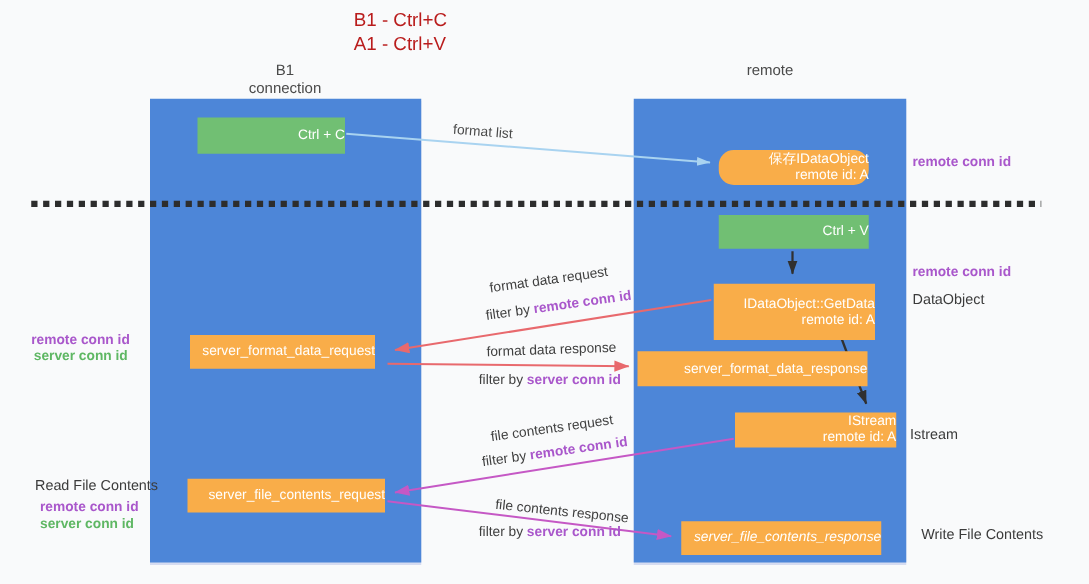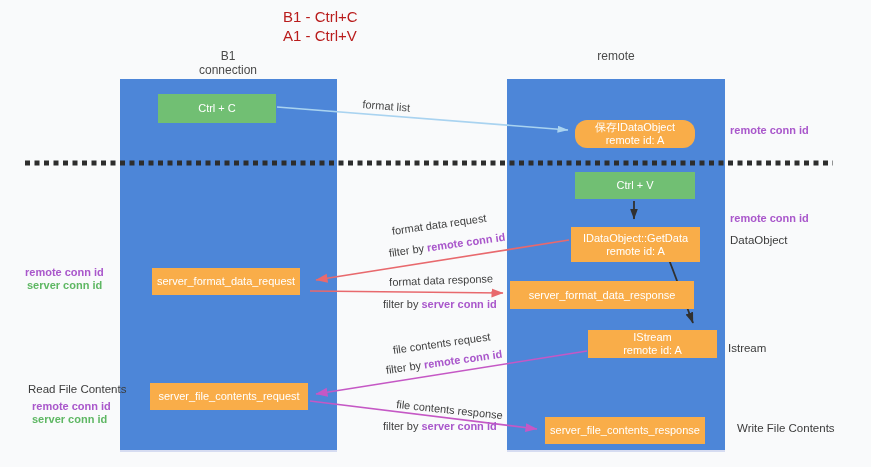--- a/index.html
+++ b/index.html
@@ -26,21 +26,21 @@
     position:absolute;left:283px;top:7px;width:300px;
     color:#b91c1c;font-size:15px;line-height:19px;
     z-index:4;
   }
   .lane-header{
     position:absolute;width:120px;text-align:center;
     color:#4a4a4a;font-size:12px;line-height:14px;z-index:4;
   }
   .box{
     position:absolute;z-index:3;
-    display:flex;flex-direction:column;align-items:center;justify-content:center;
+    display:flex;flex-direction:column;align-items:flex-end;justify-content:center;
     color:#ffffff;font-size:11px;line-height:13px;text-align:center;
     white-space:nowrap;
   }
   .box.orange{background:#f9ad49;}
   .box.green{background:#71bf73;}
   .flow-label{
     position:absolute;z-index:4;font-size:11px;color:#3f3f3f;
     white-space:nowrap;transform-origin:left top;
   }
   .id-purple{color:#a957cb;font-weight:bold;}
@@ -105,21 +105,21 @@
 
   <div class="box orange" style="left:575px;top:120px;width:120px;height:28px;border-radius:12px;">
     <span>保存IDataObject</span>
     <span>remote id: A</span>
   </div>
 
   <div class="box green" style="left:575px;top:172px;width:120px;height:27px;">
     <span>Ctrl + V</span>
   </div>
 
-  <div class="box orange" style="left:571px;top:227px;width:129px;height:35px;">
+  <div class="box orange" style="left:571px;top:227px;width:129px;height:45px;">
     <span>IDataObject::GetData</span>
     <span>remote id: A</span>
   </div>
 
   <div class="box orange" style="left:152px;top:268px;width:148px;height:27px;">
     <span>server_format_data_request</span>
   </div>
 
   <div class="box orange" style="left:510px;top:281px;width:184px;height:28px;">
     <span>server_format_data_response</span>
@@ -127,21 +127,21 @@
 
   <div class="box orange" style="left:588px;top:330px;width:129px;height:28px;">
     <span>IStream</span>
     <span>remote id: A</span>
   </div>
 
   <div class="box orange" style="left:150px;top:383px;width:158px;height:27px;">
     <span>server_file_contents_request</span>
   </div>
 
-  <div class="box orange" style="left:545px;top:417px;width:160px;height:27px;">
+  <div class="box orange" style="left:545px;top:417px;width:160px;height:27px;font-style:italic;">
     <span>server_file_contents_response</span>
   </div>
 
   <div class="flow-label" style="left:363px;top:98px;transform:rotate(4.5deg);color:#4a4a4a;">format list</div>
 
   <div class="flow-label" style="left:391px;top:225px;transform:rotate(-8deg);">format data request</div>
   <div class="flow-label" style="left:388px;top:247px;transform:rotate(-8deg);">
     <span class="prefix">filter by</span><span class="id-purple">remote conn id</span>
   </div>
 

